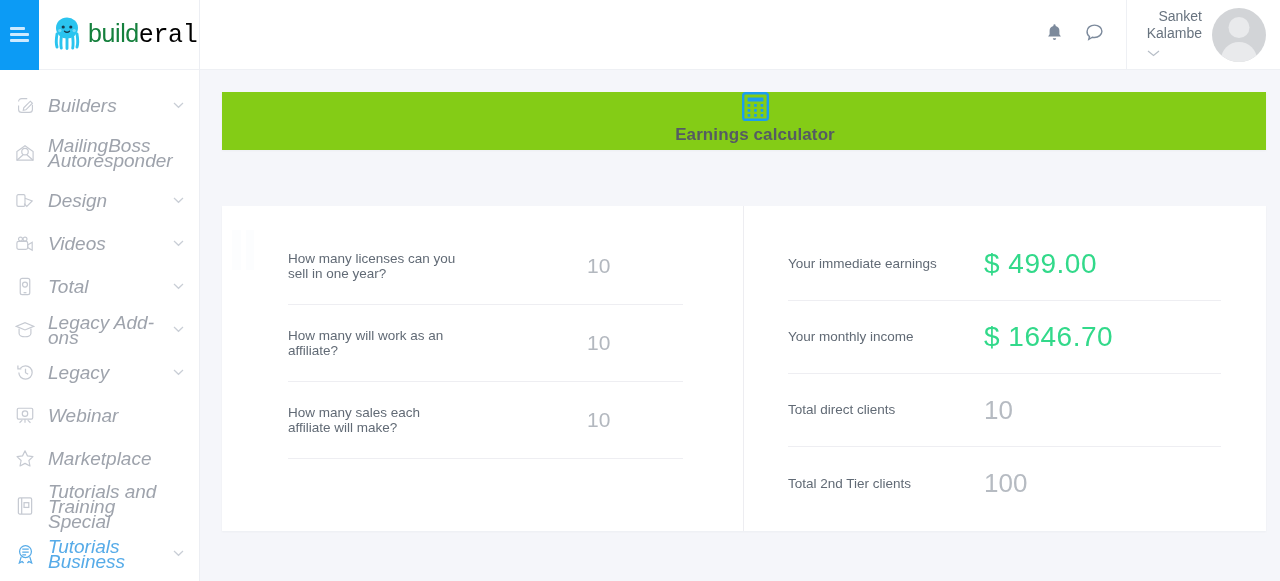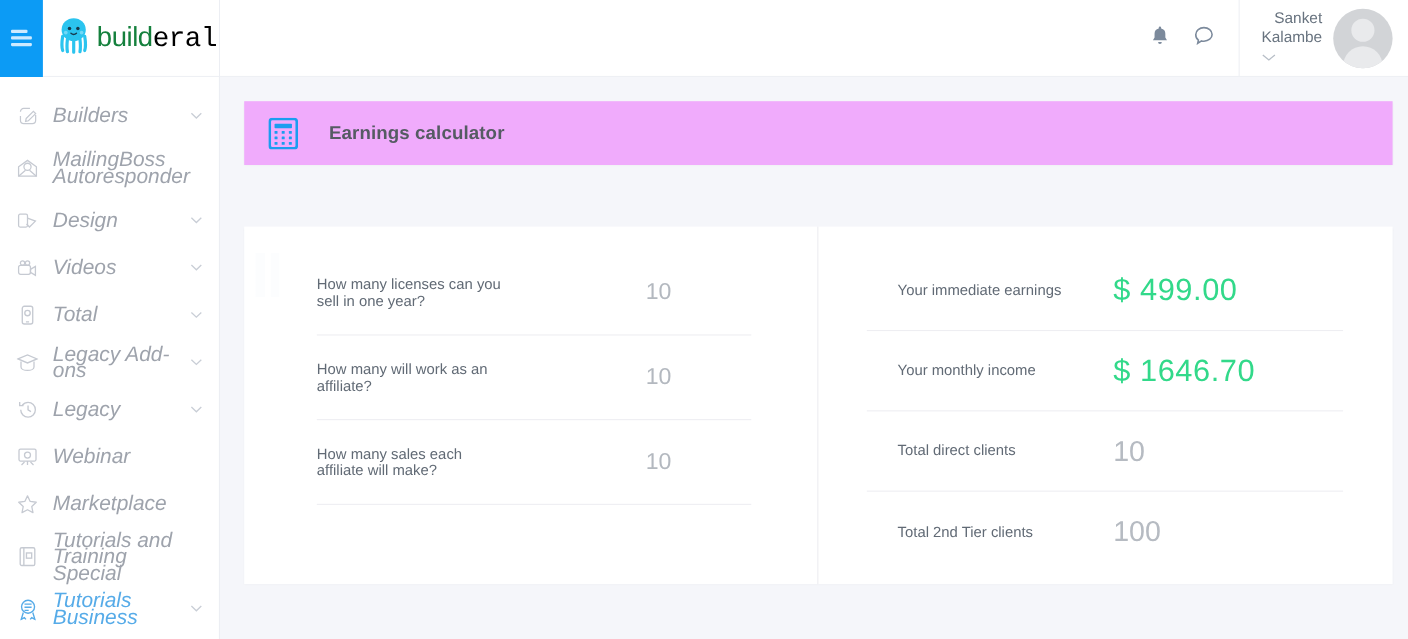--- a/index.html
+++ b/index.html
@@ -95,23 +95,24 @@
     width:21px; height:21px; border-radius:50%; background:#e9eaec; }
   .avatar .body { position:absolute; left:50%; bottom:-9px; transform:translateX(-50%);
     width:36px; height:29px; border-radius:18px 18px 0 0; background:#e9eaec; }
 
   
   .content { position: absolute; left: 200px; top: 70px; width: 1080px; height: 511px; background:#f5f6fa; }
 
   .title-card {
     position: absolute; left: 22px; top: 22px;
     width: 1044px; height: 58px;
-    background: #f0abfc;
-    display: flex; align-items: center; padding-left: 22px; gap: 28px;
+    background: #84cc16;
+    display: flex; align-items: center; padding-left: 22px; gap: 4px;
     box-shadow: 0 1px 2px rgba(30,40,60,0.04);
+    flex-direction: column;
   }
   .calc-ico { width: 27px; height: 29px; flex: 0 0 27px; }
   .title-text { font-size: 17px; color: #555b63; letter-spacing: 0.1px; }
 
   .main-card {
     position: absolute; left: 22px; top: 136px;
     width: 1044px; height: 325px;
     background: #ffffff;
     display: flex;
     box-shadow: 0 1px 2px rgba(30,40,60,0.04);
@@ -143,21 +144,21 @@
     flex: 1; font-size: 13.5px; color: #616a75;
     line-height: 15px; white-space: pre-line;
   }
   .q-value {
     width: 120px; text-align: left; padding-left: 24px;
     font-size: 21px; color: #b3b8bf; font-weight: 300;
     background: transparent; border: 0; outline: none;
     font-family: "Liberation Sans", sans-serif;
   }
 
-  .r-label { flex: 0 0 196px; font-size: 13.5px; color: #616a75; line-height: 16px; margin-left: 28px; }
+  .r-label { flex: 0 0 196px; font-size: 13.5px; color: #616a75; line-height: 16px; }
   .r-value { flex: 1; font-weight: 300; }
   .r-value.money { font-size: 28px; color: #32d98a; letter-spacing: 0.5px; }
   .r-value.plain { font-size: 26px; color: #b6bbc2; }
 </style>
 </head>
 <body>
 
 <div class="app">
 
   <aside class="sidebar">

